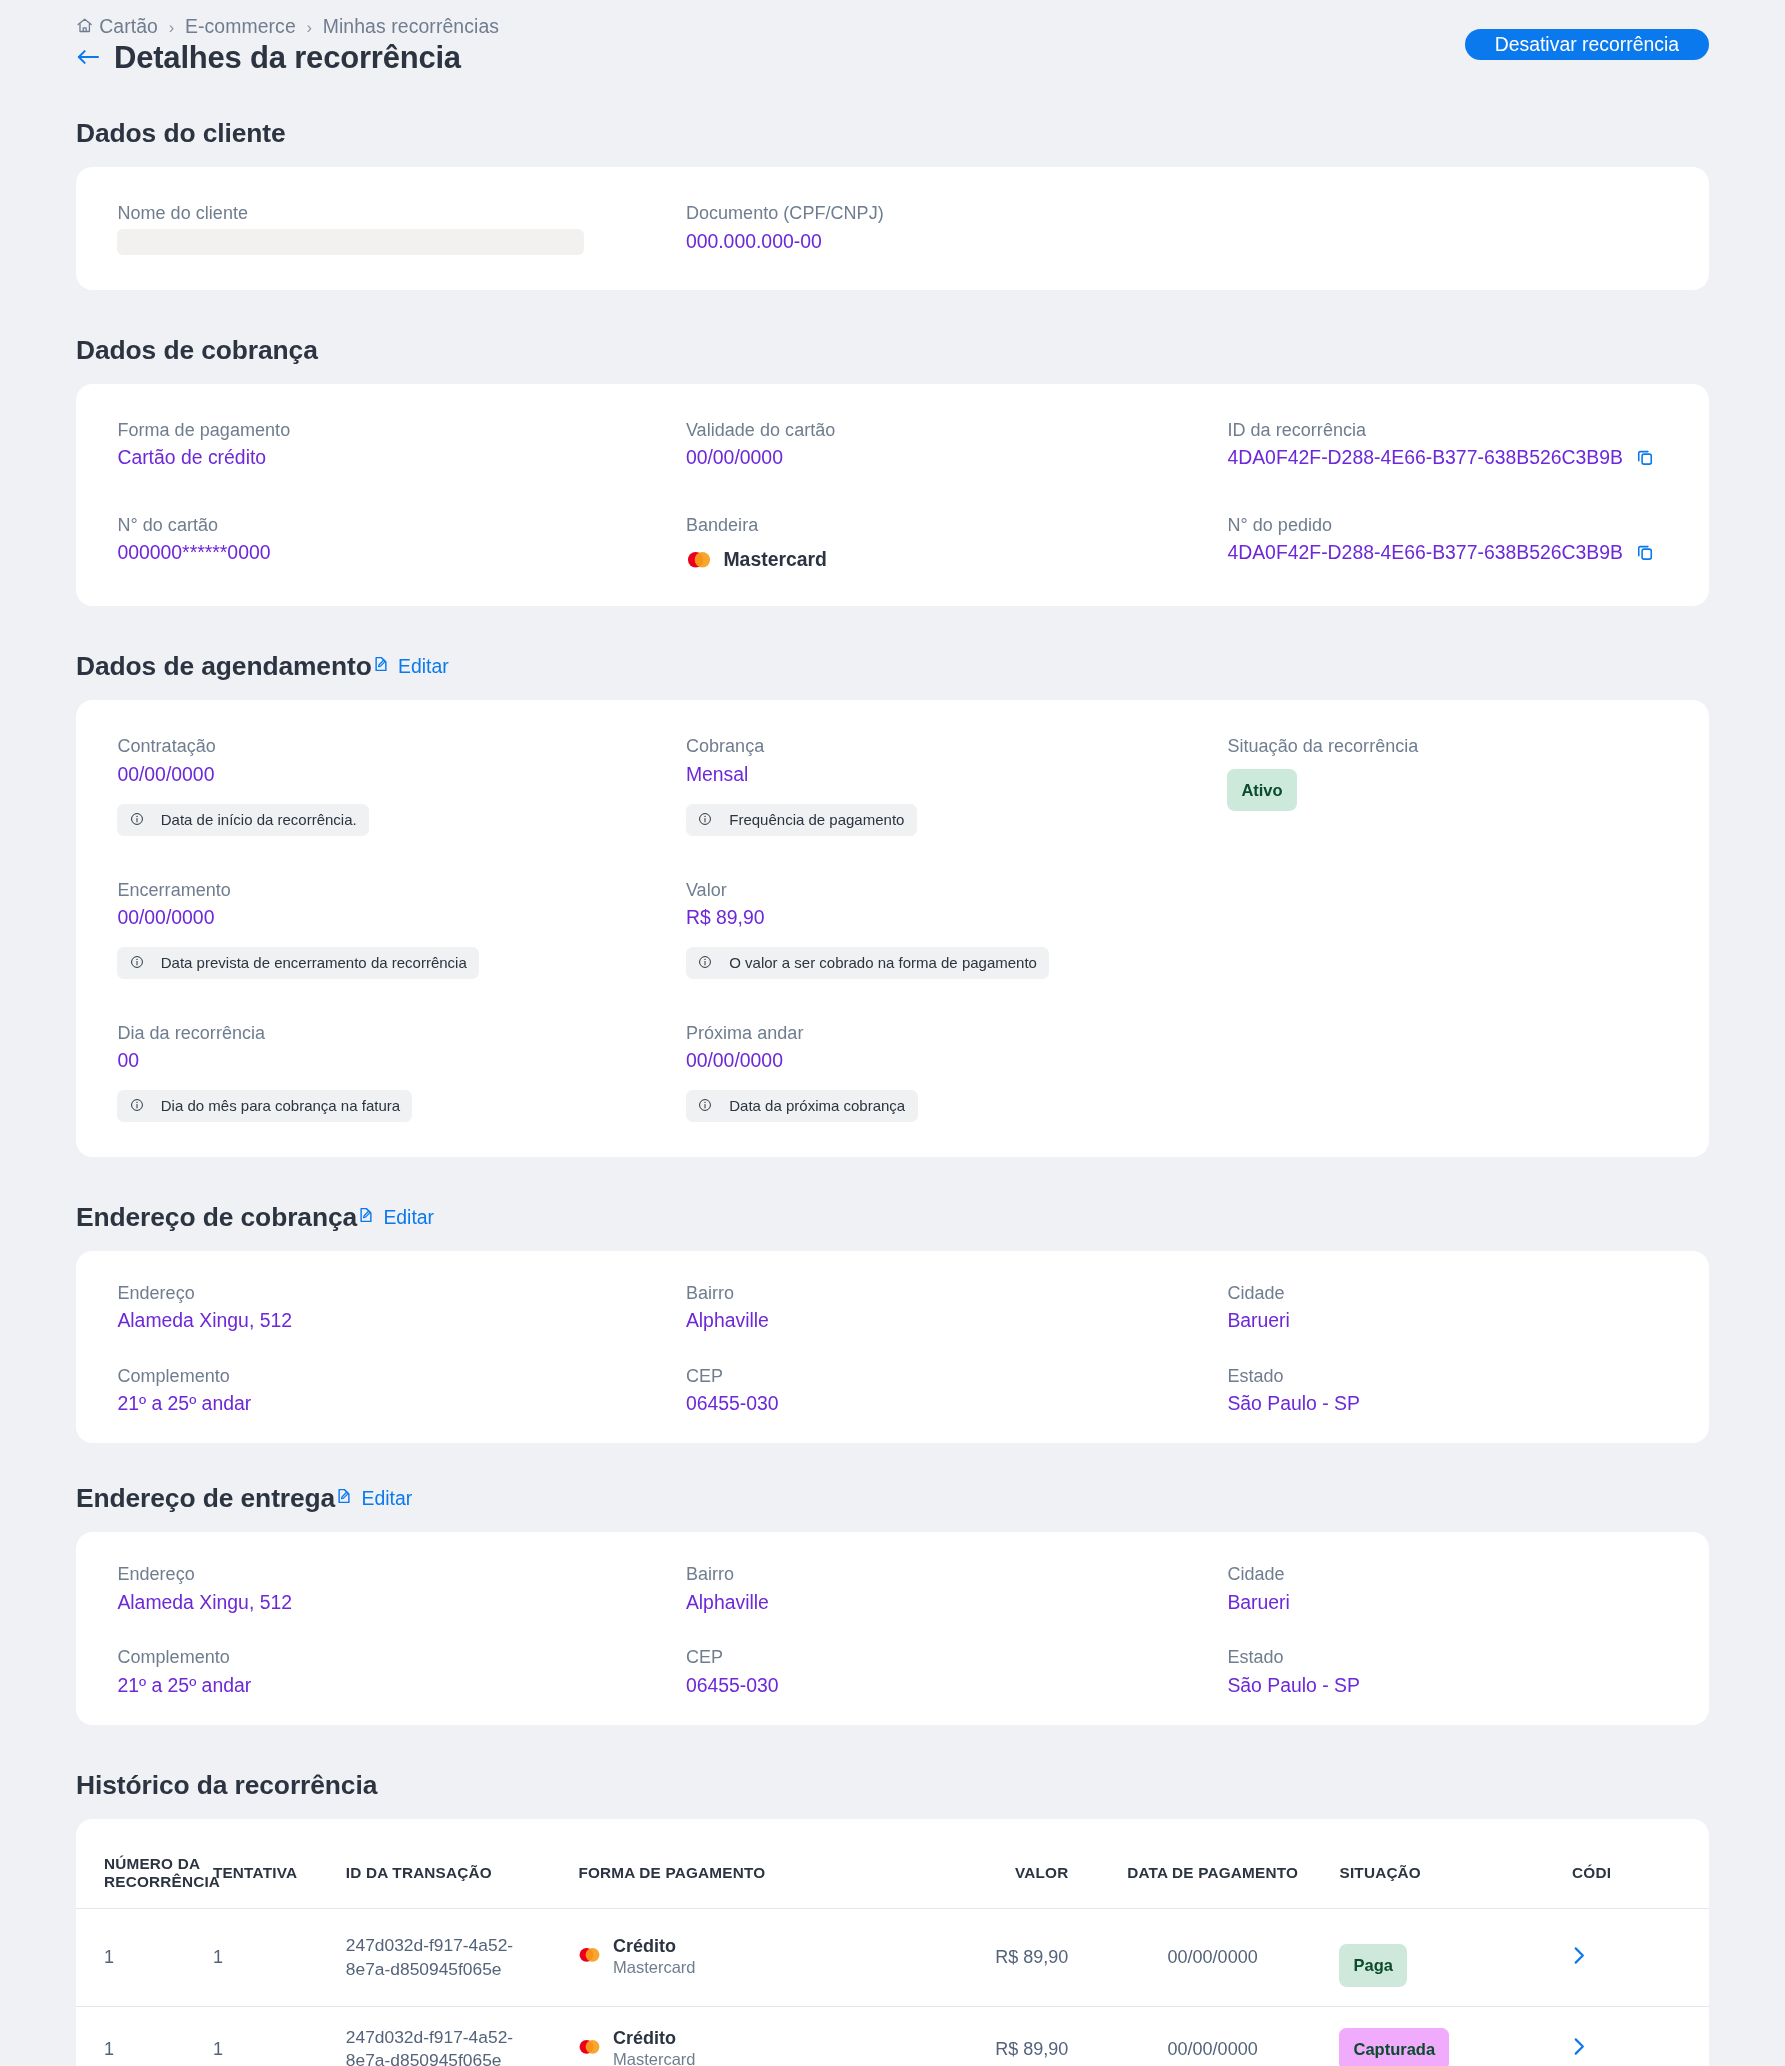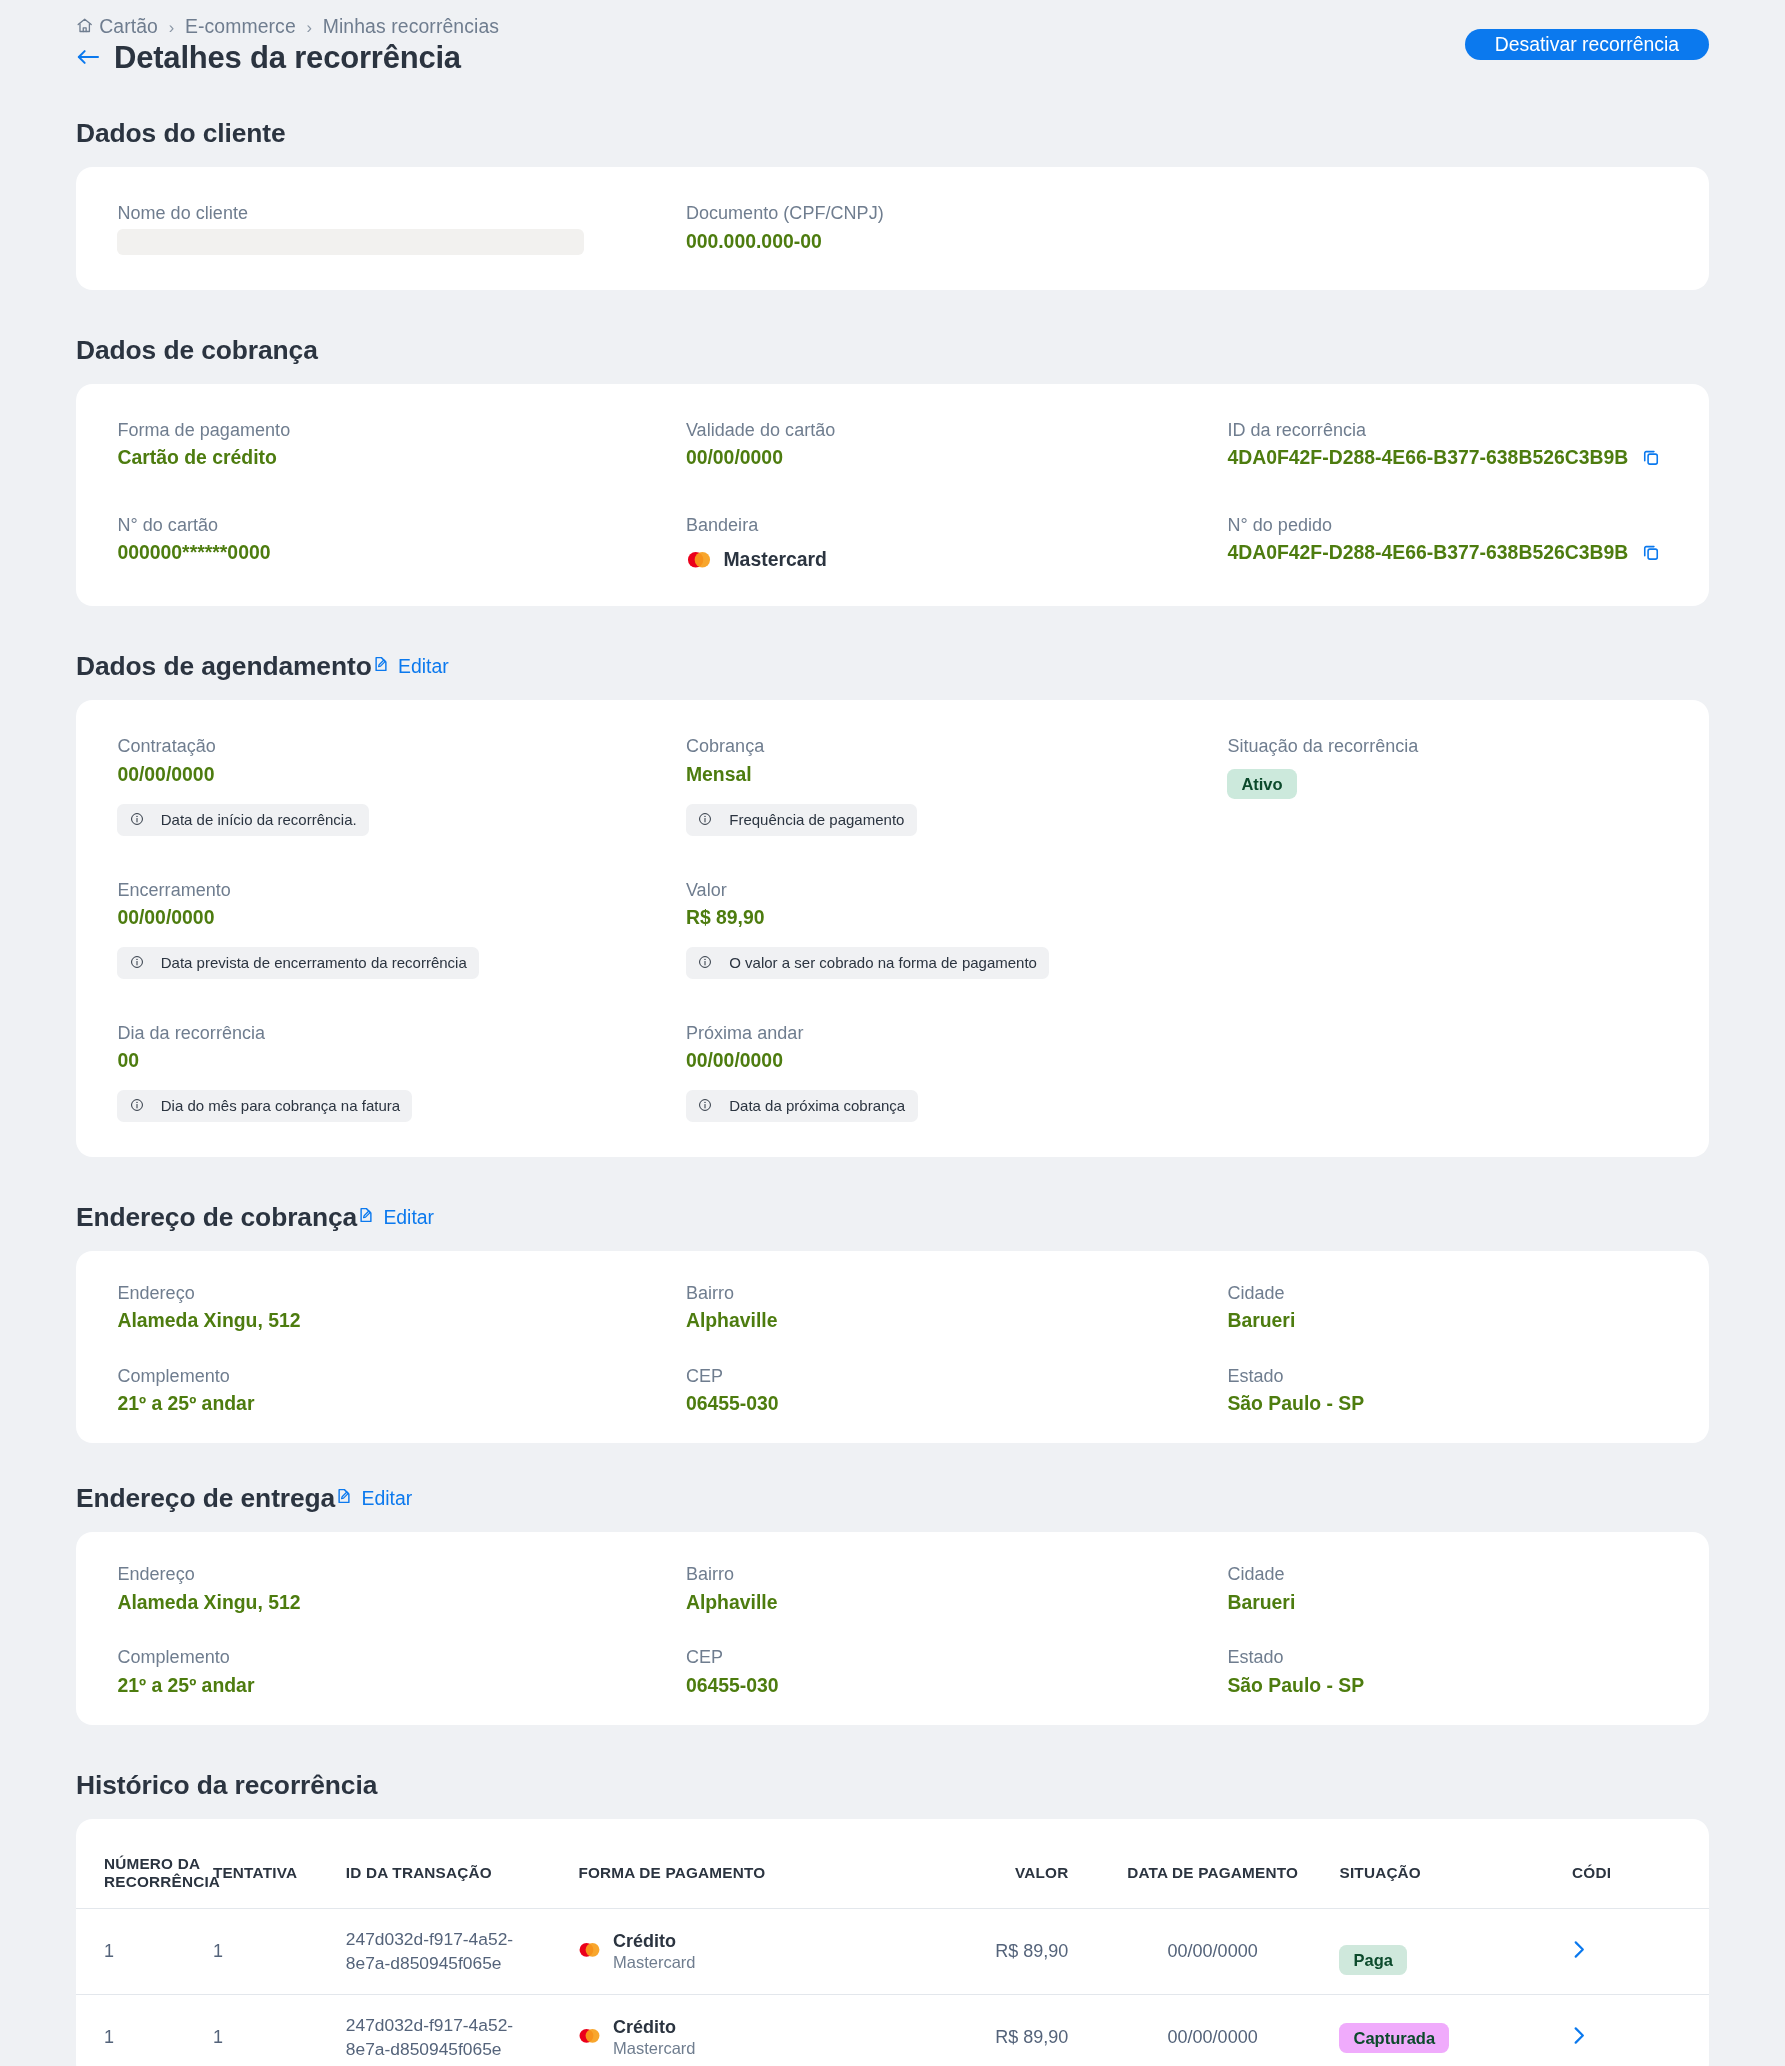--- a/index.html
+++ b/index.html
@@ -69,21 +69,21 @@
   .grid.c2 { grid-template-columns: 552px 1fr; }
   .grid.c3 { grid-template-columns: 552px 525px 1fr; }
   .grid.c3addr { grid-template-columns: 552px 525px 1fr; }
 
   .field { padding: 0 0 0 20.7px; min-width: 0; }
   .field-label {
     font-size: 18px; color: #6f7d8f; line-height: 1.25; margin-bottom: 4.1px;
     letter-spacing: 0.04px;
   }
   .field-value {
-    font-size: 19.4px; color: #4d7c0f; font-weight: bold; line-height: 1.3;
+    font-size: 19.4px; color: #6d28d9; font-weight: normal; line-height: 1.3;
     word-break: break-word;
   }
   .value-row { display: flex; align-items: center; gap: 12.4px; }
   .copy-btn { flex: none; cursor: pointer; display: block; }
 
   .redacted {
     height: 26px; width: 467px; border-radius: 5.8px;
     background: #f2f1ef; margin-top: 2.5px;
   }
 
@@ -92,21 +92,21 @@
 
   .tooltip-chip {
     display: inline-flex; align-items: flex-start; gap: 17px;
     background: #f0f1f3; border-radius: 6.6px;
     padding: 7.9px 12.4px; margin-top: 16.5px;
     font-size: 15px; color: #2b3440; line-height: 1;
   }
   .row-gap { height: 43px; }
 
   .badge {
-    display: inline-block; border-radius: 7.4px; padding: 7px 14px;
+    display: inline-block; border-radius: 7.4px; padding: 13px 14px;
     font-size: 16.5px; font-weight: bold; line-height: 1; margin-top: 6.6px;
   }
 
   
   .table-card {
     background: #fff; border-radius: 16.5px; padding: 0; overflow: hidden;
   }
   table { border-collapse: collapse; width: 100%; table-layout: fixed; }
   thead th {
     text-align: left; font-size: 15.3px; font-weight: bold; color: #2b3440;

